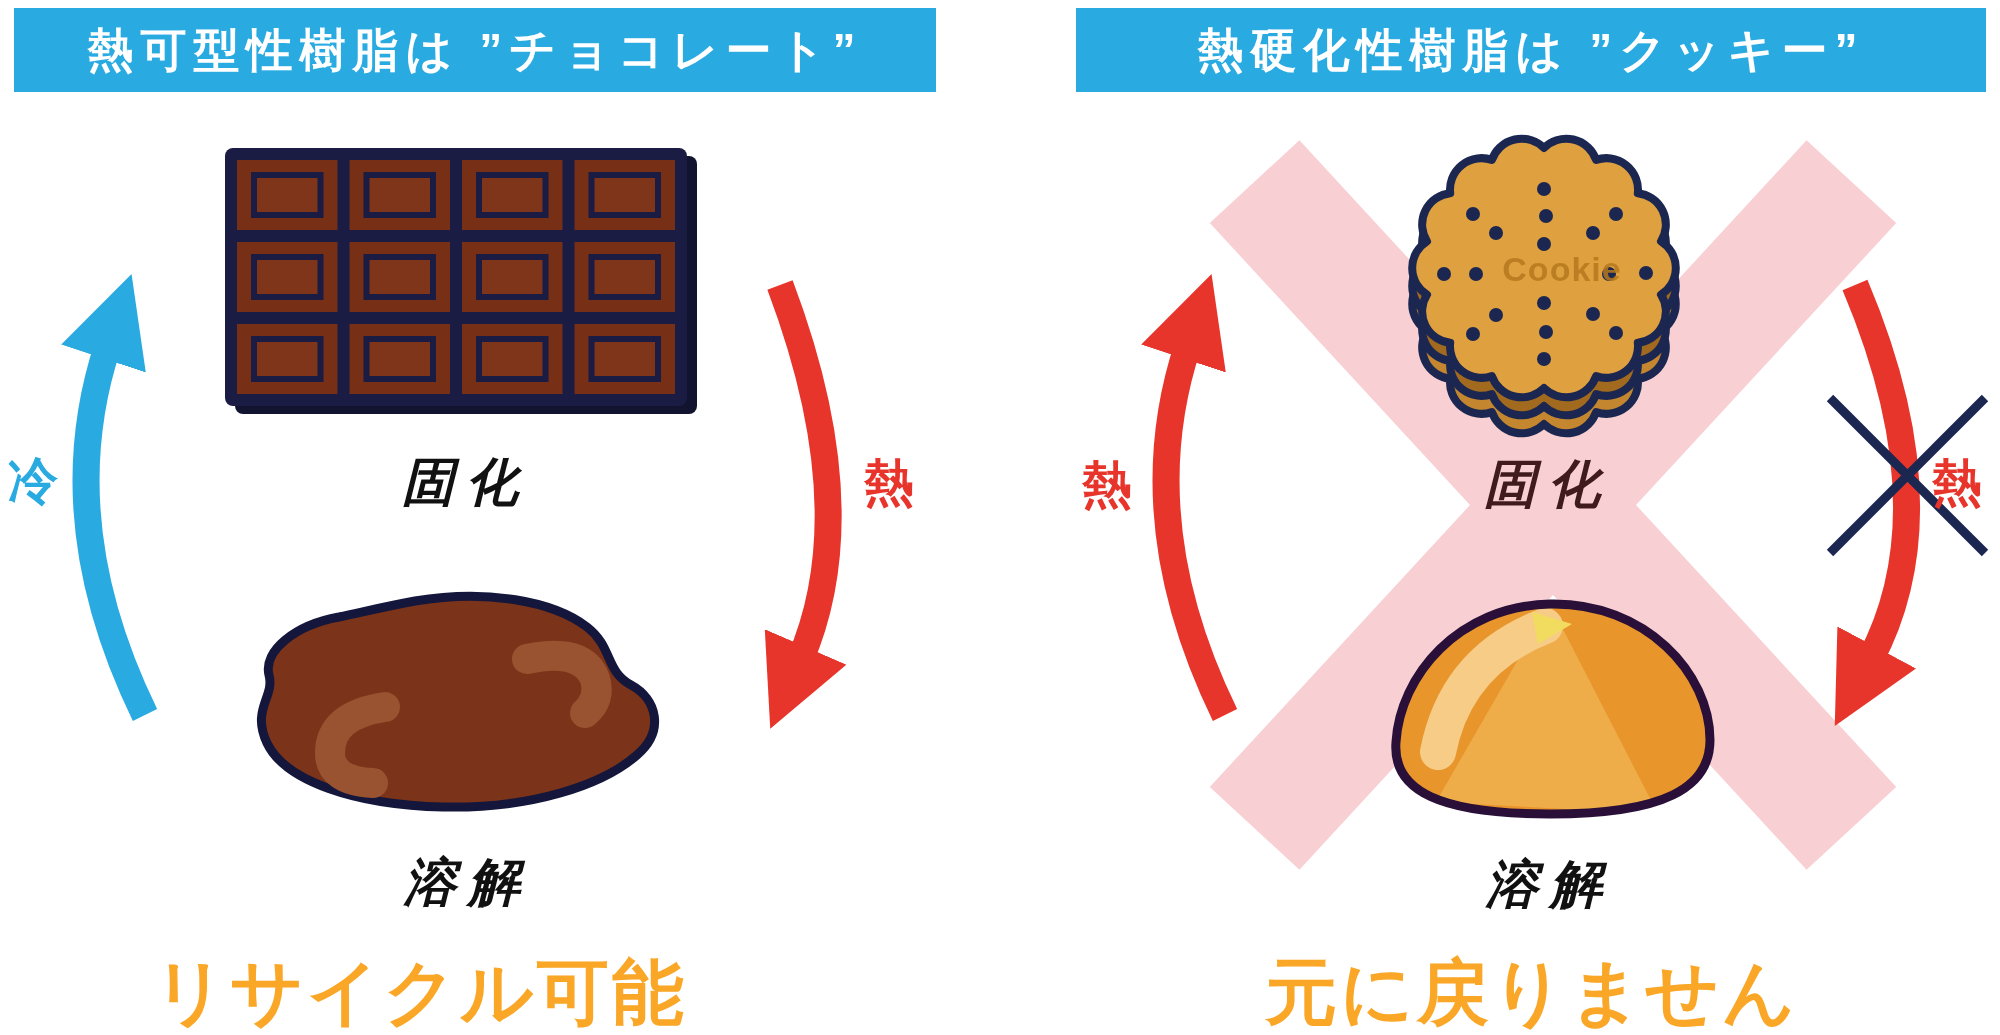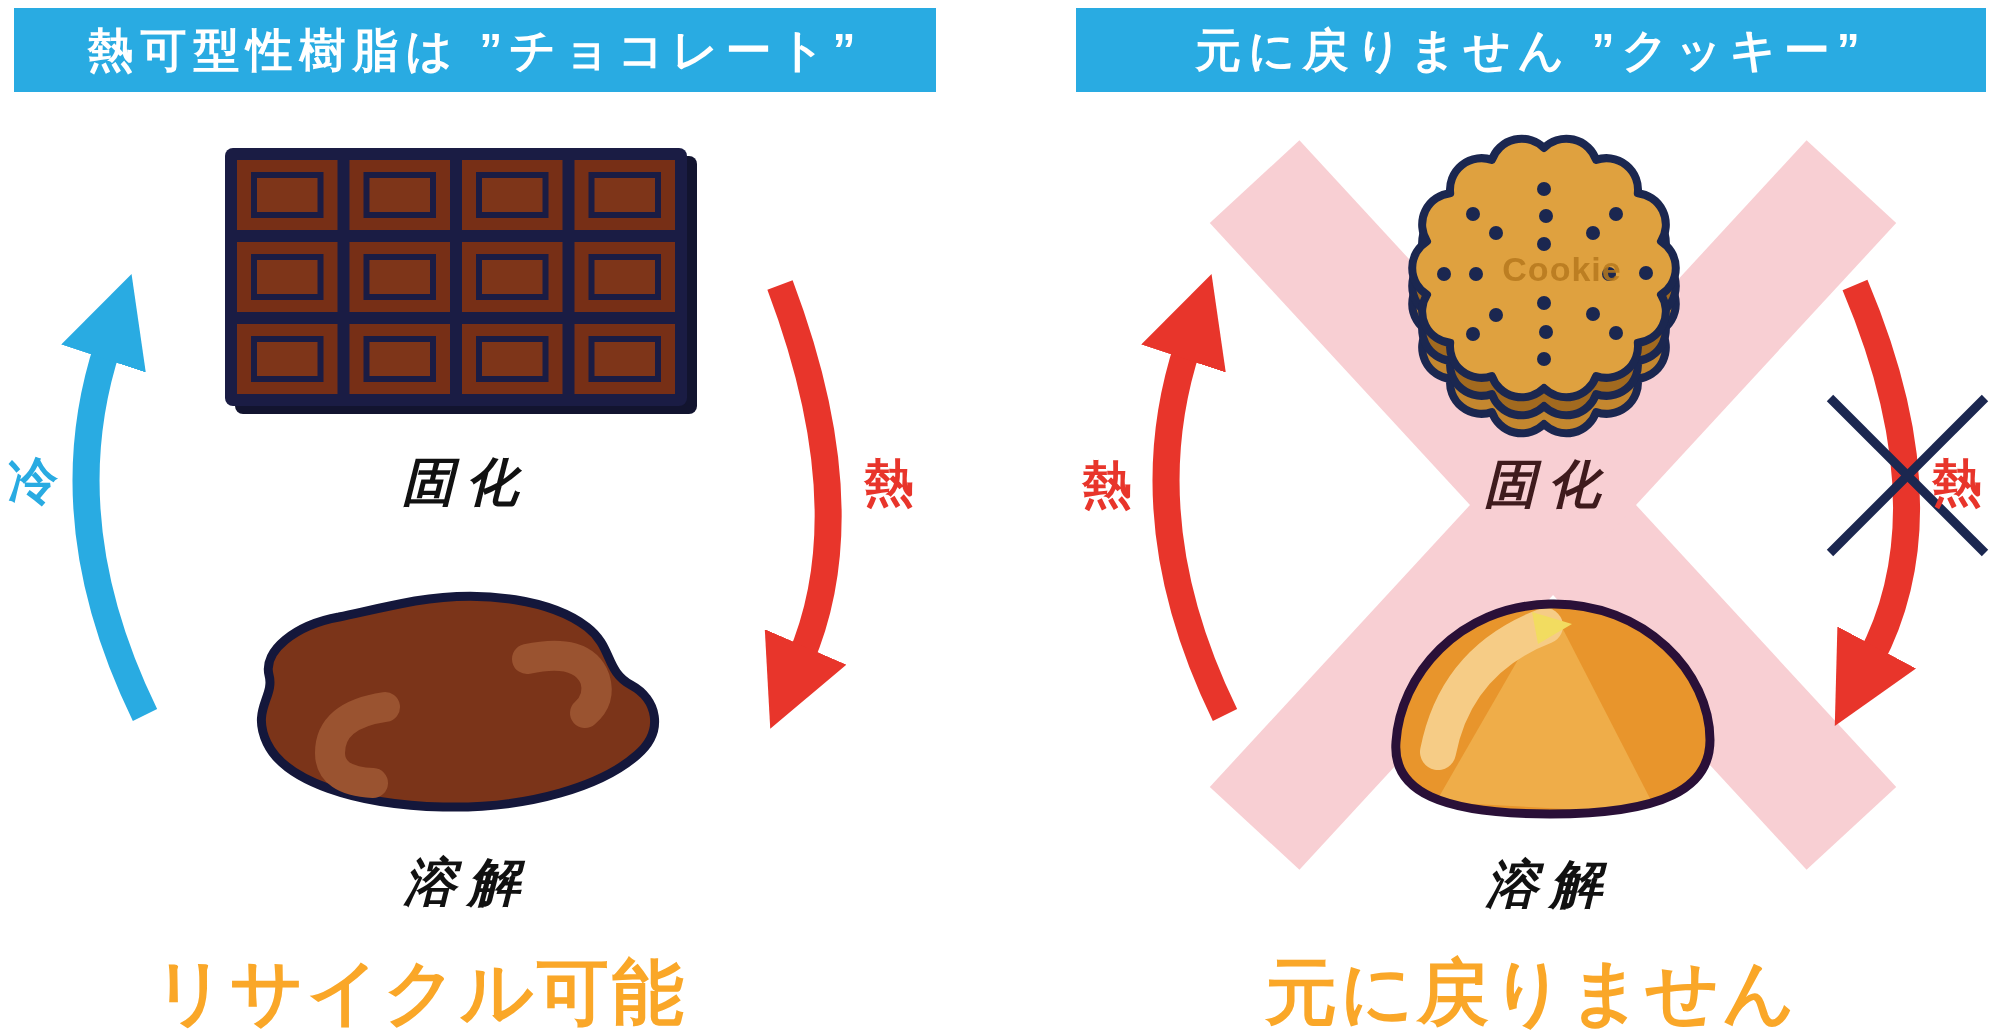--- a/index.html
+++ b/index.html
@@ -20,21 +20,21 @@
   .xband.b{transform:rotate(-47.3deg);}
   svg.art{position:absolute;overflow:visible;z-index:2;}
   .lbl{z-index:3;}
 </style>
 </head>
 <body>
 
 <div id="stage">
 
   <div class="banner" style="left:14px;top:8px;width:922px;">熱可型性樹脂は ”チョコレート”</div>
-  <div class="banner" style="left:1076px;top:8px;width:910px;">元に戻りません ”クッキー”</div>
+  <div class="banner" style="left:1076px;top:8px;width:910px;">熱硬化性樹脂は ”クッキー”</div>
 
   <div class="xband a"></div>
   <div class="xband b"></div>
 
   <svg class="art" style="left:225px;top:148px;" width="475" height="272">
     <rect x="10" y="8" width="462" height="258" rx="8" fill="#12142f"></rect>
     <rect x="0" y="0" width="462" height="258" rx="8" fill="#1a1c44"></rect>
     <g id="choco-cells">
         <rect x="12" y="12" width="100.5" height="70" fill="#772f16"></rect>
         <rect x="29" y="27" width="66.5" height="40" fill="#7e3519" stroke="#1a1c44" stroke-width="6"></rect>

